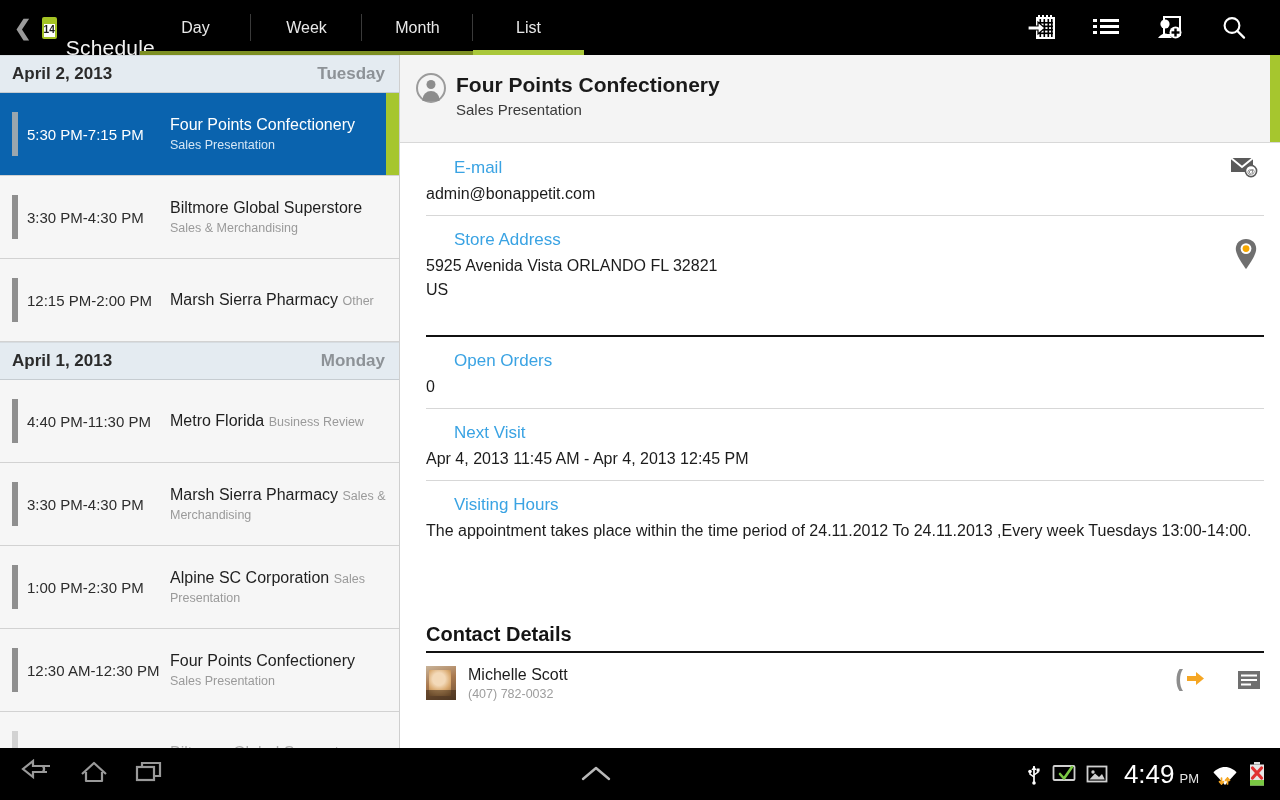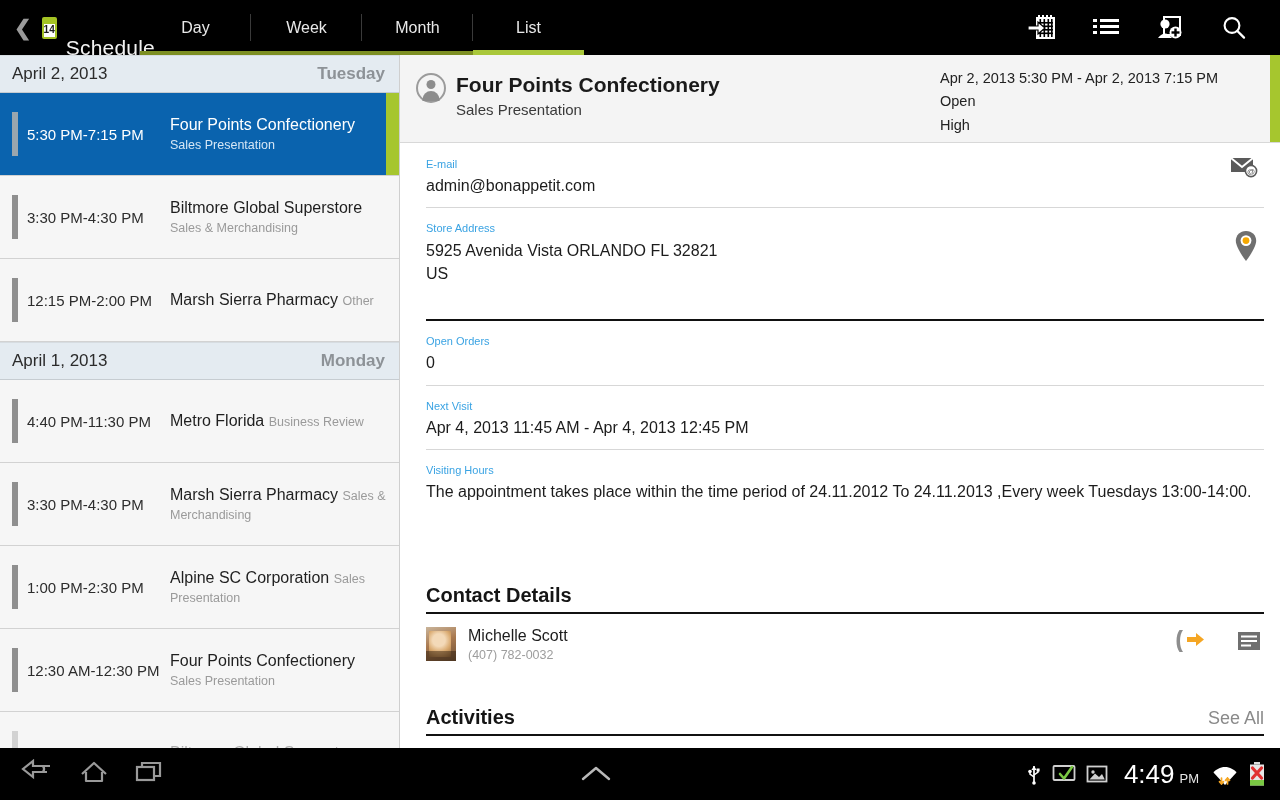--- a/index.html
+++ b/index.html
@@ -74,21 +74,21 @@
     width: 400px; flex: none; height: 693px; overflow: hidden;
     background: #f6f6f6; border-right: 1px solid #cfcfcf;
     position: relative;
   }
   .day-header {
     height: 38px; background: #e4ebf1;
     border-bottom: 1px solid #c6ccd1; border-top: 1px solid #d6dce1;
     display: flex; align-items: center; justify-content: space-between;
     padding: 0 14px 0 12px;
   }
-  .day-date { font-size: 17px; font-weight: normal; color: #2b2b2b; }
+  .day-date { font-size: 17px; font-weight: bold; color: #2b2b2b; }
   .day-name { font-size: 17px; font-weight: bold; color: #8d9297; }
 
   .appt {
     position: relative; height: 83px; background: #f6f6f6;
     border-bottom: 1px solid #d2d2d2;
     display: flex; align-items: center;
   }
   .appt .bar {
     width: 6px; height: 44px; background: #8f8f8f;
     margin-left: 12px; flex: none;
@@ -156,21 +156,21 @@
 
   .det-body {
     position: absolute; top: 89px; left: 0; right: 0; bottom: 0;
     overflow: hidden; background: #fff;
     padding: 0 16px 0 26px;
   }
   .field {
     position: relative; padding: 13px 0 10px 0; border-bottom: 1px solid #d7d7d7;
   }
   .field.thick { border-bottom: 2px solid #111; }
-  .field-label { font-size: 11px; color: #3aa3e3; line-height: 1.3; }
+  .field-label { font-size: 17px; color: #3aa3e3; line-height: 1.3; margin-left: 28px; }
   .field-value { font-size: 16px; color: #1c1c1c; line-height: 1.45; padding-top: 3px; }
   .field-icon { position: absolute; right: 6px; top: 12px; }
 
   .section-head {
     display: flex; align-items: baseline; justify-content: space-between;
     border-bottom: 2px solid #111; padding: 22px 0 5px 0; margin-top: 6px;
   }
   .section-title { font-size: 20px; font-weight: bold; color: #151515; }
   .section-action { font-size: 18px; color: #8a8a8a; }
 
@@ -399,25 +399,20 @@
 
     </div>
 
     <div class="detail">
 
       <div class="det-header">
         <span class="person-icon"></span>
         <span class="det-titles">
           <span class="det-title" style="display:block">Four Points Confectionery</span>
           <span class="det-sub" style="display:block">Sales Presentation</span>
-        </span>
-        <span class="det-status">
-          <span style="display:block">Apr 2, 2013 5:30 PM - Apr 2, 2013 7:15 PM</span>
-          <span style="display:block">Open</span>
-          <span style="display:block">High</span>
         </span>
         <span class="green-edge"></span>
       </div>
 
       <div class="det-body">
 
         <div class="field">
           <div class="field-label">E-mail</div>
           <div class="field-value">admin@bonappetit.com</div>
           <span class="field-icon">

